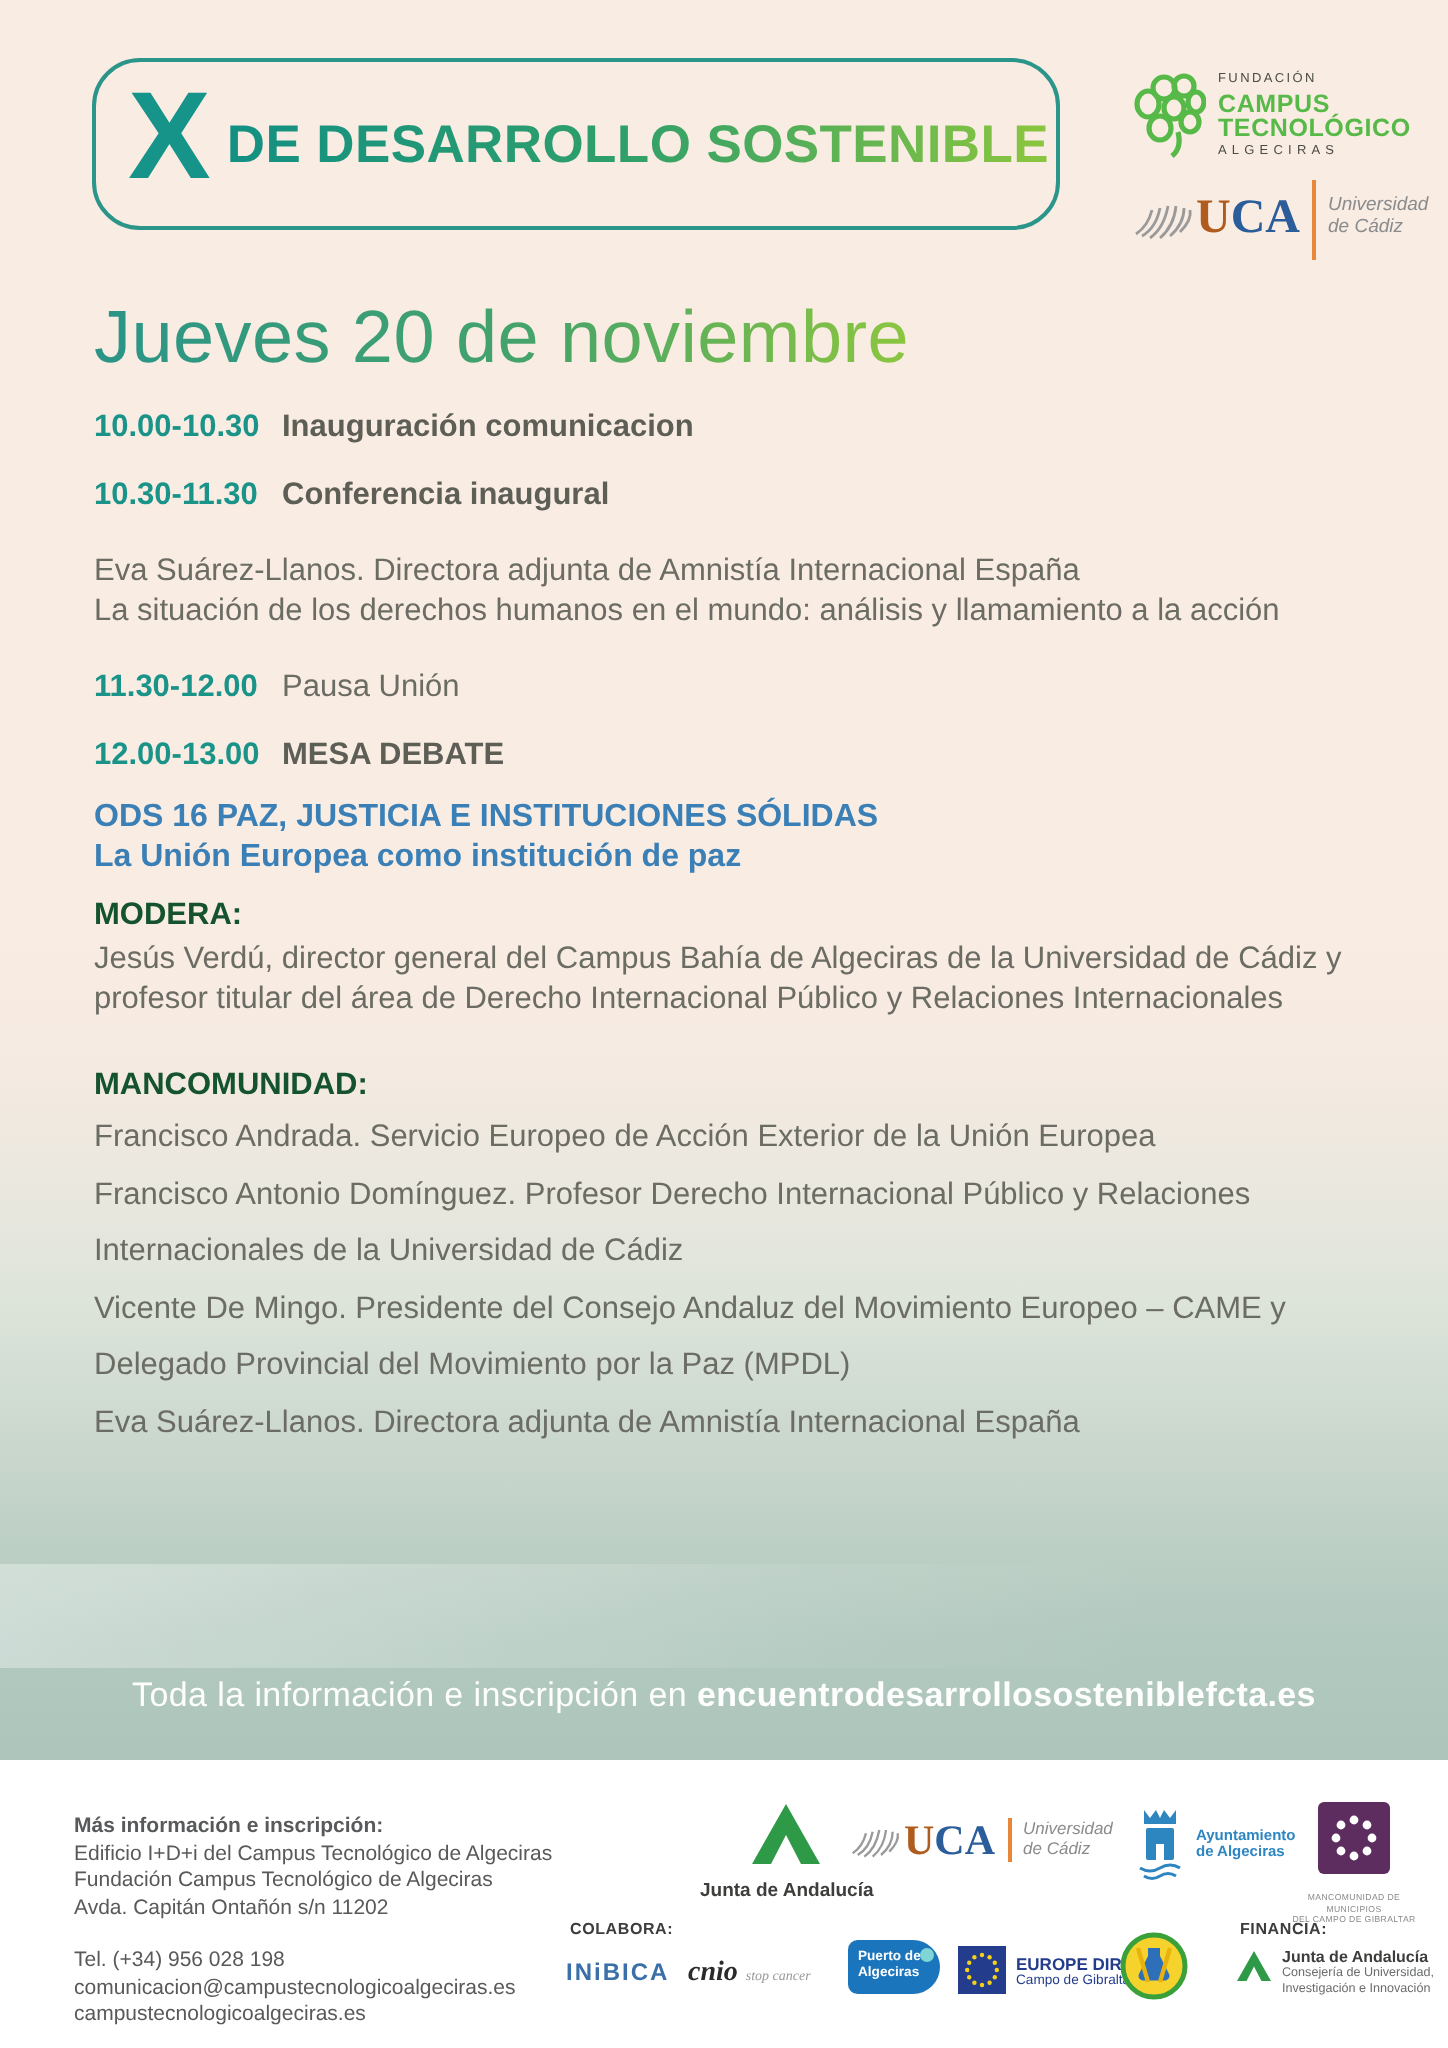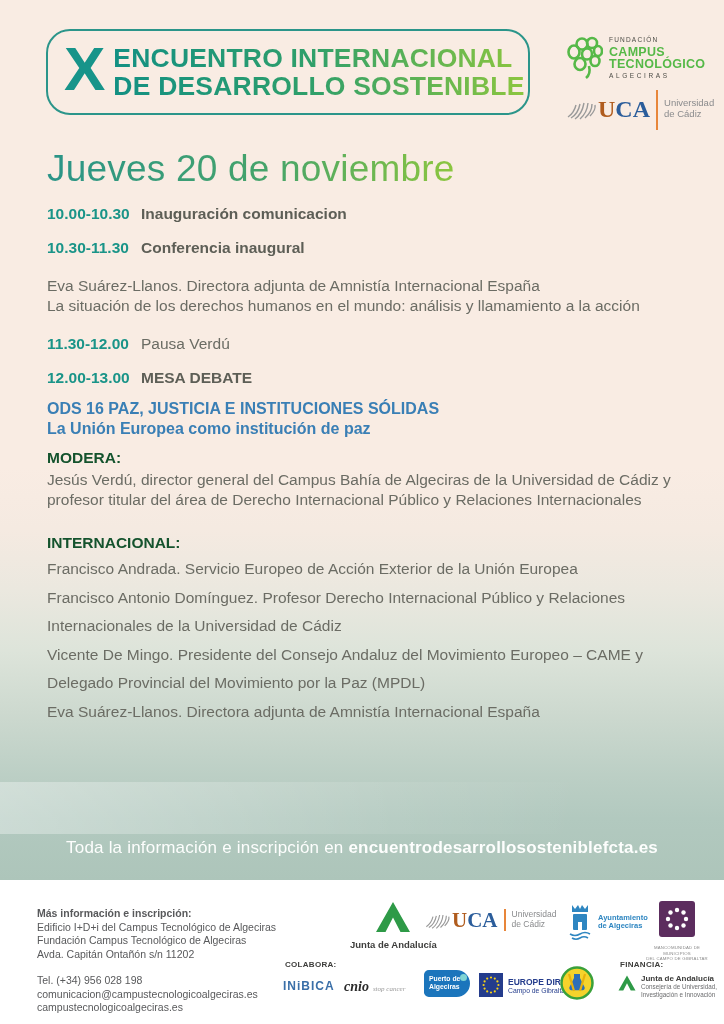--- a/index.html
+++ b/index.html
@@ -27,21 +27,21 @@
   .fct-top { font-size:6.5px; color:#4c4c46; letter-spacing:1.2px; margin-bottom:2px; }
   .fct-main { font-size:12.5px; font-weight:bold; color:#56b948; line-height:12.5px; letter-spacing:.3px; }
   .fct-bottom { font-size:6.5px; color:#4c4c46; letter-spacing:2.6px; margin-top:2px; }
 
   .uca-logo { display:flex; align-items:center; }
   .uca-header { position:absolute; left:566px; top:88px; }
   .uca-acronym { font-family:"Liberation Serif", serif; font-weight:bold; line-height:1; }
   .uca-u { color:#b05c1e; }
   .uca-ca { color:#2b5d9b; }
   .uca-sep { width:2px; align-self:stretch; background:#e8863a; margin:0 6px; }
-  .uca-name { color:#8a8b8d; line-height:1.15; }
+  .uca-name { color:#8a8b8d; line-height:1.15;font-style:italic; }
   .uca-header .uca-acronym { font-size:24px; }
   .uca-header .uca-name { font-size:9.5px; }
   .uca-header .uca-sep { height:40px; align-self:flex-start; margin-top:2px; }
 
   
   .date-heading { position:absolute; left:47px; top:148px; font-size:37px; letter-spacing:.2px;
     background:linear-gradient(90deg,#2a9488 0%, #46a469 55%, #8cc63f 100%);
     -webkit-background-clip:text; background-clip:text; color:transparent; }
 
   .content { position:absolute; left:47px; top:205px; width:648px; font-size:15.5px; color:#6b6c64; }
@@ -102,21 +102,20 @@
 </head>
 <body>
 
 <div class="page">
   <div class="bg"></div>
   <div class="bg-streak"></div>
 
   <div class="title-box">
     <div class="x-numeral">X</div>
     <div class="title-lines">
-      <div>ENCUENTRO INTERNACIONAL</div>
       <div>DE DESARROLLO SOSTENIBLE</div>
     </div>
   </div>
 
   <div class="fct-logo">
     <svg width="38" height="44" viewBox="0 0 38 44">
       <g fill="none" stroke="#56b948" stroke-width="2.6">
         <ellipse cx="9" cy="16" rx="5.5" ry="6.5"></ellipse>
         <ellipse cx="17" cy="8" rx="5.5" ry="5.5"></ellipse>
         <ellipse cx="27" cy="7" rx="5" ry="5"></ellipse>
@@ -164,33 +163,33 @@
     <div class="sched-row">
       <span class="sched-time">10.30-11.30</span>
       <span class="sched-label">Conferencia inaugural</span>
     </div>
     <div class="speaker-block">
       <div>Eva Suárez-Llanos. Directora adjunta de Amnistía Internacional España</div>
       <div>La situación de los derechos humanos en el mundo: análisis y llamamiento a la acción</div>
     </div>
     <div class="sched-row">
       <span class="sched-time">11.30-12.00</span>
-      <span class="sched-label regular">Pausa Verdú</span>
+      <span class="sched-label regular">Pausa Unión</span>
     </div>
     <div class="sched-row" style="margin-bottom:10px;">
       <span class="sched-time">12.00-13.00</span>
       <span class="sched-label">MESA DEBATE</span>
     </div>
     <div class="ods-block">
       <div>ODS 16 PAZ, JUSTICIA E INSTITUCIONES SÓLIDAS</div>
       <div>La Unión Europea como institución de paz</div>
     </div>
     <div class="modera-heading">MODERA:</div>
     <div class="modera-text">Jesús Verdú, director general del Campus Bahía de Algeciras de la Universidad de Cádiz y profesor titular del área de Derecho Internacional Público y Relaciones Internacionales</div>
-    <div class="part-heading">INTERNACIONAL:</div>
+    <div class="part-heading">MANCOMUNIDAD:</div>
     <div class="part-list">
       <div>Francisco Andrada. Servicio Europeo de Acción Exterior de la Unión Europea</div>
       <div>Francisco Antonio Domínguez. Profesor Derecho Internacional Público y Relaciones Internacionales de la Universidad de Cádiz</div>
       <div>Vicente De Mingo. Presidente del Consejo Andaluz del Movimiento Europeo – CAME y Delegado Provincial del Movimiento por la Paz (MPDL)</div>
       <div>Eva Suárez-Llanos. Directora adjunta de Amnistía Internacional España</div>
     </div>
   </div>
 
   <div class="banner-text"><span>Toda la información e inscripción en </span><b>encuentrodesarrollososteniblefcta.es</b></div>
 

